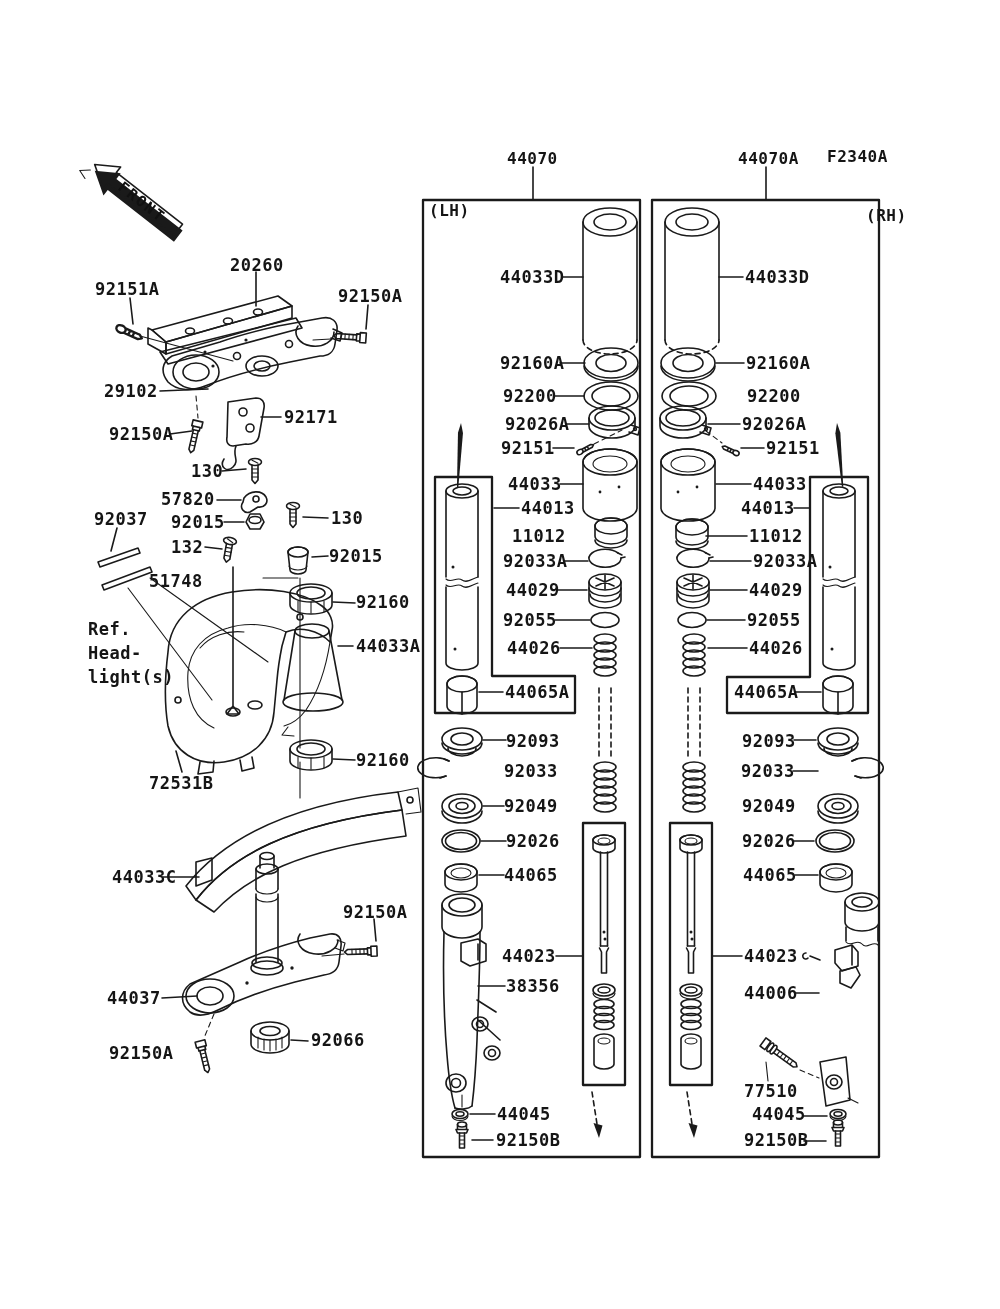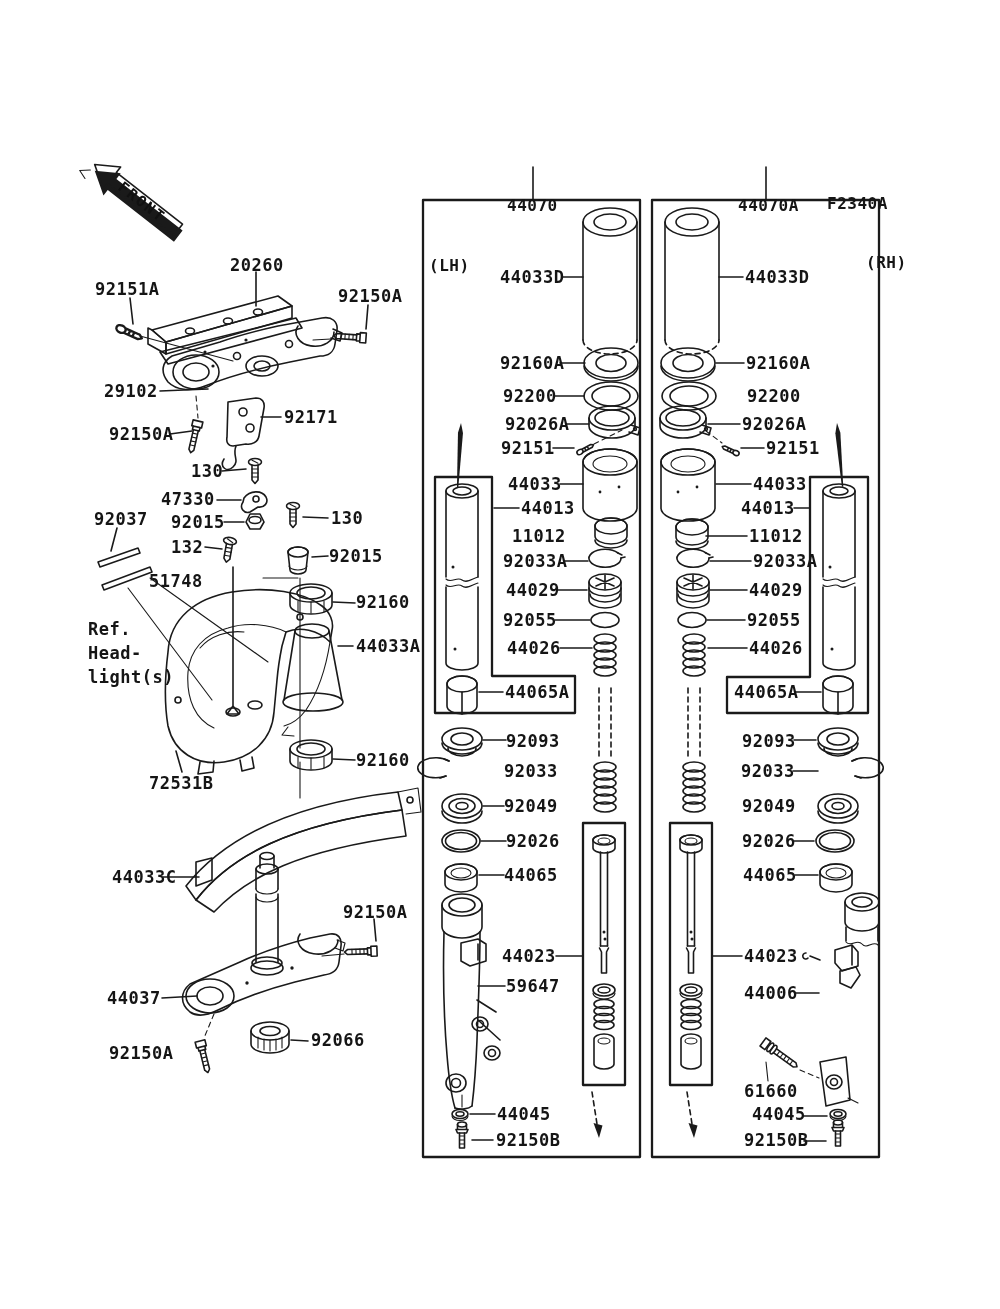--- a/index.html
+++ b/index.html
@@ -1,21 +1,21 @@
 <!DOCTYPE html>
 <html><head>
 <meta charset="utf-8">
 <style>
   html,body{margin:0;padding:0;background:#ffffff;}
   .stage{position:relative;width:1000px;height:1309px;background:#fff;overflow:hidden;
          font-family:"DejaVu Sans Mono",monospace;}
   .stage svg{position:absolute;left:0;top:0;}
   .lbl{position:absolute;font-size:17px;font-weight:700;color:#151515;letter-spacing:.5px;
        white-space:nowrap;line-height:17px;}
-  .lbl.meta{font-size:16px;margin-top:47px;}
+  .lbl.meta{font-size:16px;}
   svg .s{stroke:#1a1a1a;fill:none;stroke-width:1.6;stroke-linecap:round;stroke-linejoin:round;}
   svg .thin{stroke-width:1.1;}
   svg .thick{stroke-width:2.3;}
   svg .d{stroke-dasharray:5 4;}
   svg .f{fill:#1a1a1a;stroke:none;}
   svg .front-text{font:700 15px "DejaVu Sans Mono",monospace;letter-spacing:2px;fill:#111;}
 </style>
 </head>
 <body>
 
@@ -407,35 +407,35 @@
     <path class="s" d="M719,277 H743 M716,363 H744 M708,424 H740 M741,448 H764 M716,484 H751 M794,508 H809 M706,536 H747 M710,561 H751 M710,590 H747 M707,620 H745 M708,648 H747 M796,692 H821 M794,740 H816 M793,771 H818 M794,841 H814 M795,875 H818 M712,956 H742 M796,993 H819 M803,1116 H827 M804,1141 H826"></path>
   </g>
 
   <path class="s" d="M533,167 V199 M766,167 V199"></path>
   <path class="s" d="M256,272 V306 M130,298 L133,324 M368,305 L366,329 M160,391 L208,389 M281,417 H261 M170,434 L192,431 M222,471 L246,469 M217,500 L241,500 M224,522 L244,522 M328,518 L303,517 M117,528 L111,551 M328,556 L312,557 M355,603 L333,602 M353,646 L338,646 M182,772 L176,751 M355,760 L333,759 M163,877 L199,877 M374,919 L376,941 M162,998 L197,996 M308,1041 L291,1040 M205,547 L222,549"></path>
 </svg>
 
 <div class="lbl meta" style="left:507px;top:150px">44070</div>
 <div class="lbl meta" style="left:738px;top:150px">44070A</div>
 <div class="lbl meta" style="left:827px;top:148px">F2340A</div>
-<div class="lbl meta" style="left:429px;top:210px">(LH)</div>
+<div class="lbl meta" style="left:429px;top:202px">(LH)</div>
 <div class="lbl meta" style="left:866px;top:207px">(RH)</div>
 
 <div class="lbl" style="left:88px;top:621px">Ref.</div>
 <div class="lbl" style="left:88px;top:645px">Head-</div>
 <div class="lbl" style="left:88px;top:669px">light(s)</div>
 
 <div class="lbl" style="left:230px;top:257px">20260</div>
 <div class="lbl" style="left:95px;top:281px">92151A</div>
 <div class="lbl" style="left:338px;top:288px">92150A</div>
 <div class="lbl" style="left:104px;top:383px">29102</div>
 <div class="lbl" style="left:284px;top:409px">92171</div>
 <div class="lbl" style="left:109px;top:426px">92150A</div>
 <div class="lbl" style="left:191px;top:463px">130</div>
-<div class="lbl" style="left:161px;top:491px">47330</div>
+<div class="lbl" style="left:161px;top:491px">57820</div>
 <div class="lbl" style="left:171px;top:514px">92015</div>
 <div class="lbl" style="left:331px;top:510px">130</div>
 <div class="lbl" style="left:94px;top:511px">92037</div>
 <div class="lbl" style="left:171px;top:539px">132</div>
 <div class="lbl" style="left:329px;top:548px">92015</div>
 <div class="lbl" style="left:149px;top:573px">51748</div>
 <div class="lbl" style="left:356px;top:594px">92160</div>
 <div class="lbl" style="left:356px;top:638px">44033A</div>
 <div class="lbl" style="left:149px;top:775px">72531B</div>
 <div class="lbl" style="left:356px;top:752px">92160</div>
@@ -457,21 +457,21 @@
 <div class="lbl" style="left:506px;top:582px">44029</div>
 <div class="lbl" style="left:503px;top:612px">92055</div>
 <div class="lbl" style="left:507px;top:640px">44026</div>
 <div class="lbl" style="left:505px;top:684px">44065A</div>
 <div class="lbl" style="left:506px;top:733px">92093</div>
 <div class="lbl" style="left:504px;top:763px">92033</div>
 <div class="lbl" style="left:504px;top:798px">92049</div>
 <div class="lbl" style="left:506px;top:833px">92026</div>
 <div class="lbl" style="left:504px;top:867px">44065</div>
 <div class="lbl" style="left:502px;top:948px">44023</div>
-<div class="lbl" style="left:506px;top:978px">59647</div>
+<div class="lbl" style="left:506px;top:978px">38356</div>
 <div class="lbl" style="left:497px;top:1106px">44045</div>
 <div class="lbl" style="left:496px;top:1132px">92150B</div>
 
 <div class="lbl" style="left:745px;top:269px">44033D</div>
 <div class="lbl" style="left:746px;top:355px">92160A</div>
 <div class="lbl" style="left:747px;top:388px">92200</div>
 <div class="lbl" style="left:742px;top:416px">92026A</div>
 <div class="lbl" style="left:766px;top:440px">92151</div>
 <div class="lbl" style="left:753px;top:476px">44033</div>
 <div class="lbl" style="left:741px;top:500px">44013</div>
@@ -481,17 +481,17 @@
 <div class="lbl" style="left:747px;top:612px">92055</div>
 <div class="lbl" style="left:749px;top:640px">44026</div>
 <div class="lbl" style="left:734px;top:684px">44065A</div>
 <div class="lbl" style="left:742px;top:733px">92093</div>
 <div class="lbl" style="left:741px;top:763px">92033</div>
 <div class="lbl" style="left:742px;top:798px">92049</div>
 <div class="lbl" style="left:742px;top:833px">92026</div>
 <div class="lbl" style="left:743px;top:867px">44065</div>
 <div class="lbl" style="left:744px;top:948px">44023</div>
 <div class="lbl" style="left:744px;top:985px">44006</div>
-<div class="lbl" style="left:744px;top:1083px">61660</div>
+<div class="lbl" style="left:744px;top:1083px">77510</div>
 <div class="lbl" style="left:752px;top:1106px">44045</div>
 <div class="lbl" style="left:744px;top:1132px">92150B</div>
 
 </div>
 
 </body></html>

